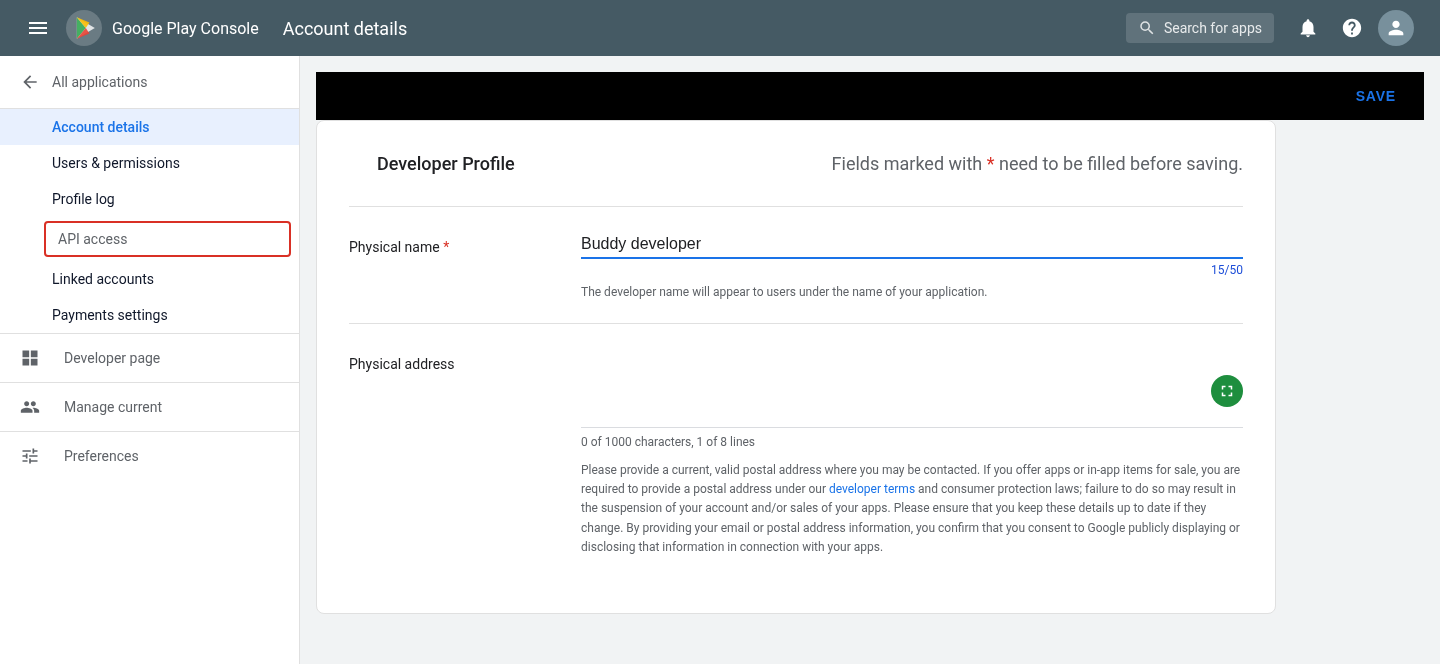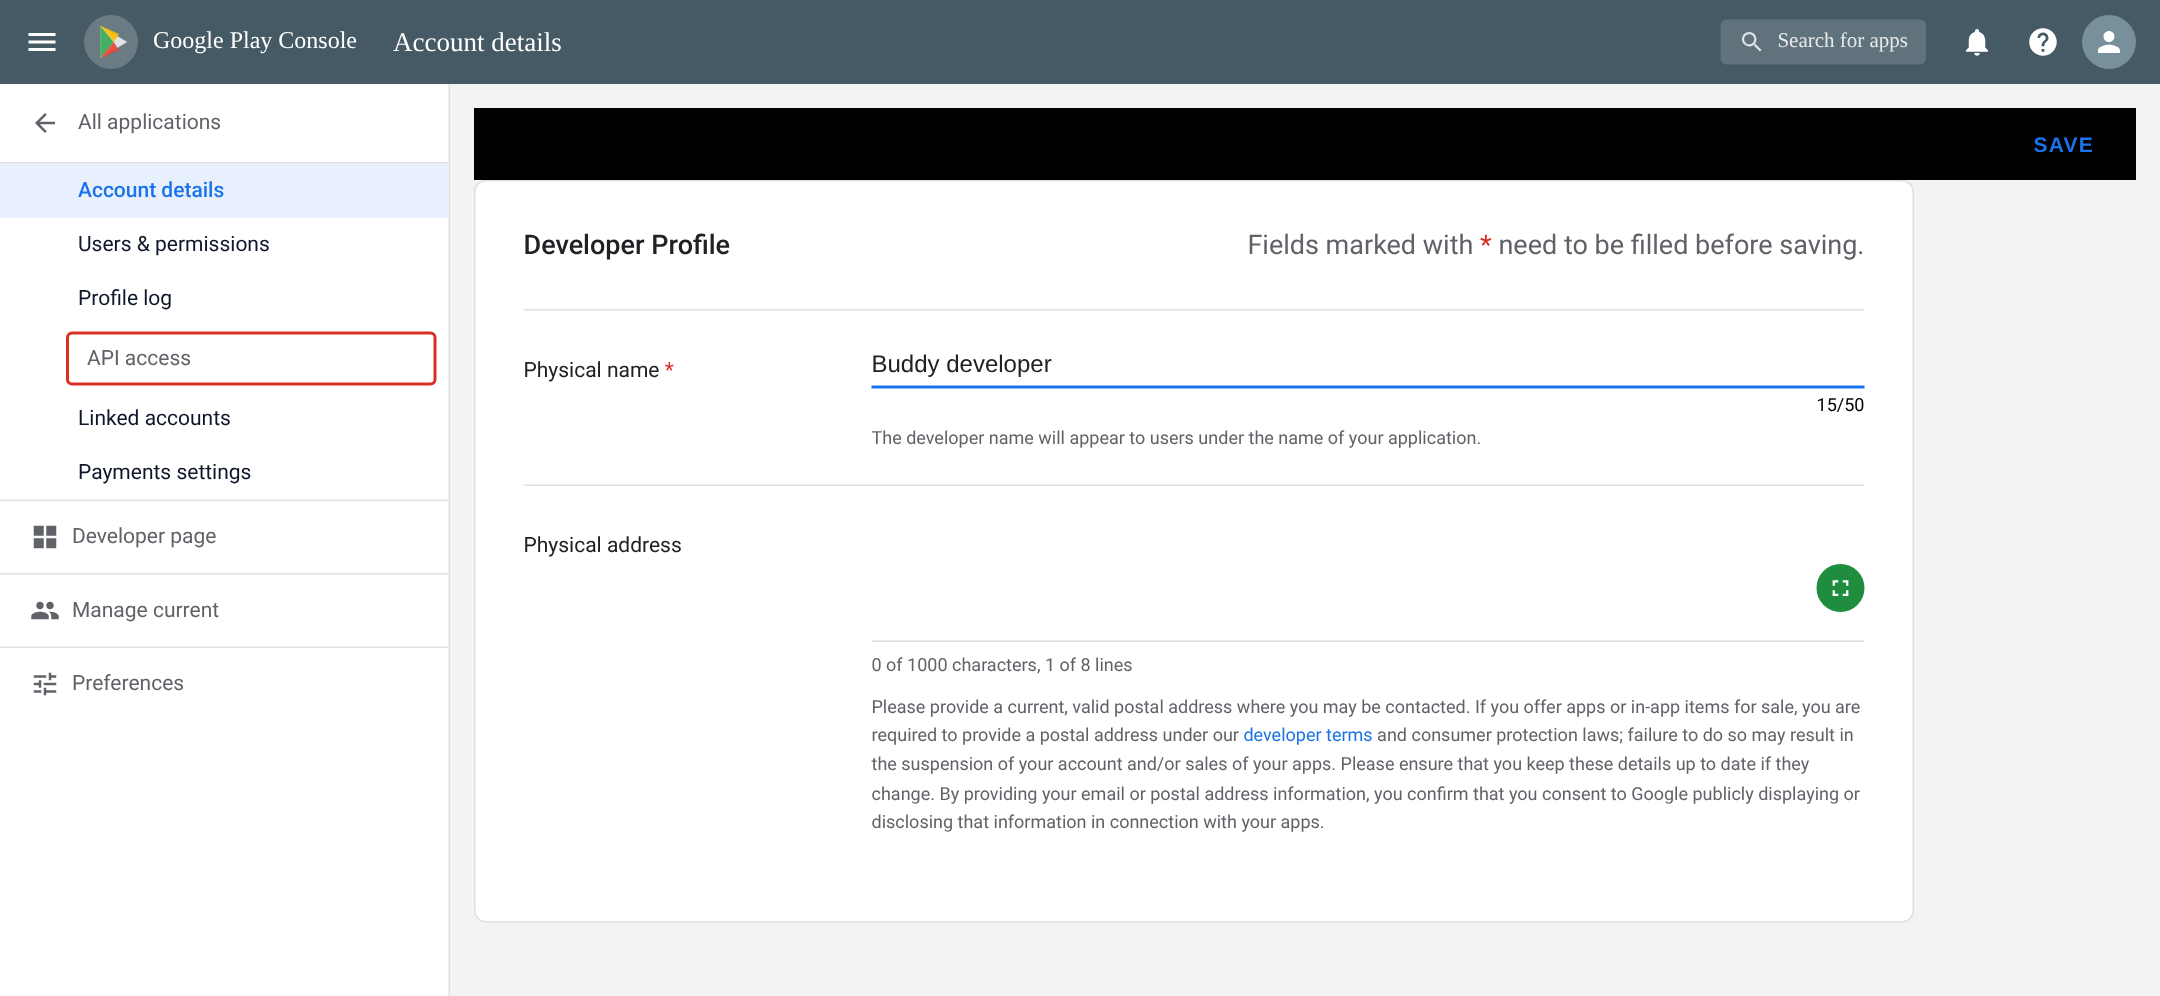--- a/index.html
+++ b/index.html
@@ -5,25 +5,24 @@
     * { box-sizing: border-box; margin: 0; padding: 0; }
     body { font-family: 'Roboto', Arial, sans-serif; background: #f1f3f4; color: #202124; font-size: 14px; }
 
     
     .topnav {
       display: flex;
       align-items: center;
       background: #455a64;
       color: white;
       height: 56px;
-      padding: 0 16px;
+      padding: 0 26px;
       position: fixed;
       top: 0; left: 0; right: 0;
       z-index: 100;
-      font-family: Liberation Serif, serif;
     }
     .topnav-logo {
       display: flex;
       align-items: center;
       gap: 10px;
       text-decoration: none;
       color: white;
     }
     .topnav-logo-icon {
       width: 36px;
@@ -146,21 +145,21 @@
     .sidebar-item.highlighted {
       border: 2px solid #d93025;
       color: #5f6368;
       border-radius: 4px;
       margin: 2px 8px 2px 44px;
       padding: 8px 12px;
     }
     .sidebar-main-item {
       display: flex;
       align-items: center;
-      gap: 8px;
+      gap: 24px;
       padding: 14px 20px;
       cursor: pointer;
       font-size: 14px;
       color: #5f6368;
       border-top: 1px solid #e0e0e0;
     }
 
     
     .main {
       margin-top: 56px;
@@ -232,21 +231,21 @@
       border-bottom: 2px solid #1a73e8;
       outline: none;
       font-size: 16px;
       color: #202124;
       padding: 4px 0;
       background: transparent;
     }
     .char-count {
       text-align: right;
       font-size: 12px;
-      color: #000000;
+      color: #1d4ed8;
       margin-top: 4px;
     }
     .input-hint {
       font-size: 12px;
       color: #5f6368;
       margin-top: 8px;
     }
     .textarea-wrapper {
       position: relative;
       width: 100%;
@@ -393,21 +392,21 @@
   </div>
 </aside>
 
 <main class="main">
   <div class="content-area">
     <div class="save-bar">
       <button class="save-btn">SAVE</button>
     </div>
 
     <div class="card">
-      <div style="display: flex; justify-content: space-between; align-items: flex-start; margin-bottom: 8px;">
+      <div style="display: flex; justify-content: space-between; align-items: flex-start; margin-bottom: 8px; margin-left: 28px;">
         <h2 class="card-section-title">Developer Profile</h2>
         <p class="fields-note">
           <span>Fields marked with</span>
           <span class="required-star"> * </span>
           <span>need to be filled before saving.</span>
         </p>
       </div>
 
       <div class="form-row">
         <div class="form-label-col">

